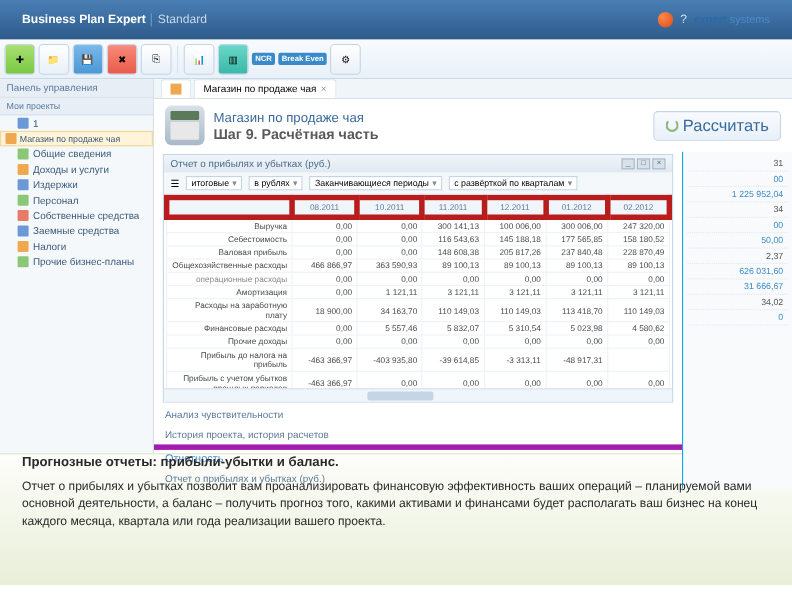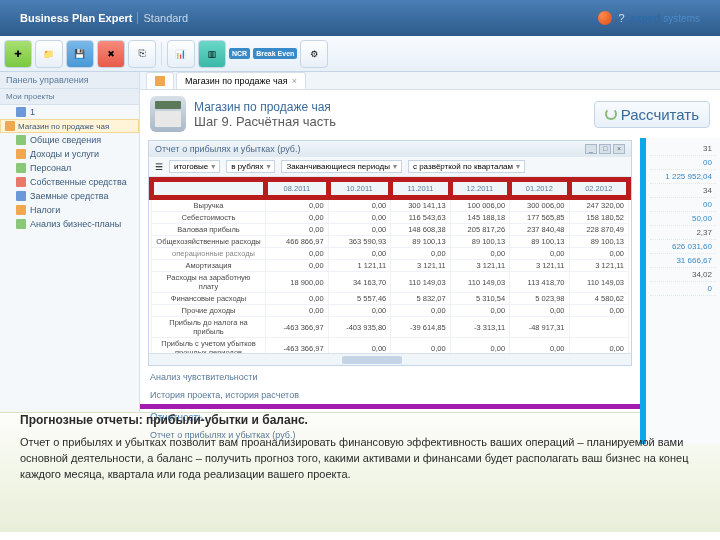--- a/index.html
+++ b/index.html
@@ -29,39 +29,39 @@
 .main{flex:1;display:flex;flex-direction:column;background:#fff}
 .tabbar{height:22px;background:#f0f5fa;display:flex;align-items:flex-end;padding-left:6px;gap:2px;border-bottom:1px solid #d5e0ea}
 .tab{background:#fff;border:1px solid #d5e0ea;border-bottom:none;padding:3px 8px;font-size:9px;border-radius:3px 3px 0 0;display:flex;align-items:center;gap:4px}
 .tab .home{width:10px;height:10px;background:#f0a850}
 .tab .x{color:#999;cursor:pointer}
 .stephead{display:flex;align-items:center;padding:6px 10px;gap:8px}
 .calc{width:36px;height:36px;background:linear-gradient(#d8e0e8,#a8b8c8);border-radius:6px;display:flex;flex-direction:column;align-items:center;justify-content:center}
 .calc .scr{width:26px;height:8px;background:#5a7a5a;border-radius:1px;margin-bottom:2px}
 .calc .keys{width:26px;height:16px;background:#e8e8e8;border-radius:1px}
 .steptxt h2{font-size:12px;color:#3a6a9a;font-weight:normal}
-.steptxt h3{font-size:13px;color:#5a5a5a;font-weight:normal}
+.steptxt h3{font-size:13px;color:#5a5a5a;font-weight:bold}
 .recalc{margin-left:auto;background:linear-gradient(#f8fbff,#e8f0f8);border:1px solid #c5d5e5;padding:4px 10px;border-radius:4px;display:flex;align-items:center;gap:4px;cursor:pointer;font-size:15px;color:#3a6a9a}
 .rgear{width:12px;height:12px;border-radius:50%;border:2px solid #8ab878;border-top-color:transparent}
 .rptframe{margin:2px 8px;border:1px solid #c5d5e5}
 .rpttitle{background:linear-gradient(#f0f5fa,#e0e8f0);padding:3px 6px;display:flex;align-items:center;font-size:9px;color:#4a6a8a}
 .rpttitle .winbtns{margin-left:auto;display:flex;gap:2px}
 .winb{width:12px;height:10px;background:#d8e0e8;border:1px solid #a8b8c8;font-size:7px;text-align:center;cursor:pointer}
 .rptbar{background:#f5f8fb;padding:3px 6px;display:flex;gap:6px;align-items:center;border-bottom:1px solid #e0e8f0}
 .sel{border:1px solid #c5d5e5;background:#fff;padding:1px 4px;font-size:8px;display:flex;align-items:center;gap:3px}
 .sel .dd{color:#888}
 .tblwrap{height:176px;overflow:hidden;position:relative}
 table{width:100%;border-collapse:collapse;font-size:8px}
 th{background:#f0f5fa;border:5px solid #b91c1c;padding:2px 4px;color:#5a7a9a;font-weight:normal;text-align:center;font-size:7.5px}
 td{border:1px solid #eef2f6;padding:1px 4px;color:#4a4a4a;text-align:right;font-size:7.5px}
-td:first-child{text-align:center;width:114px}
+td:first-child{text-align:right;width:114px}
 tr.ind td:first-child{padding-left:14px;color:#888}
 .scrollb{height:12px;background:#f0f5fa;border-top:1px solid #d5e0ea;position:relative}
 .thumb{position:absolute;left:40%;width:60px;height:8px;top:2px;background:#c5d5e5;border-radius:2px}
-.rside{width:80px;background:#f8fafc;border-left:6px solid #0ea5e9;padding:4px;font-size:8px}
+.rside{width:100px;background:#f8fafc;border-left:1px solid #0ea5e9;padding:4px;font-size:8px}
 .rstat{display:flex;justify-content:flex-end;padding:2px 4px;color:#3a8ac8;border-bottom:1px dotted #e0e8f0}
 .rstat.dk{color:#555}
 .footlink{padding:4px 10px;font-size:9px;color:#5a7a9a}
 .sect{padding:3px 10px;color:#4a8ac8;font-size:10px;border-top:5px solid #a21caf}
 .callout{background:linear-gradient(#fdfdfa,#e8efd8);padding:0 20px;height:120px;border-top:1px solid #d8e0c8}
 .callout h4{font-size:12px;font-weight:bold;color:#2a2a2a;margin-bottom:8px}
 .callout p{font-size:11px;color:#2a2a2a;line-height:1.45}
 .explogo{color:#4a8ac8;font-size:10px}
 .explogo b{color:#2a6aa8}
 </style>
@@ -106,38 +106,42 @@
       </div>
     <div class="sbitem">
         <span class="ico gr"></span>
         <span>Общие сведения</span>
       </div>
     <div class="sbitem">
         <span class="ico or"></span>
         <span>Доходы и услуги</span>
       </div>
     <div class="sbitem">
+        <span class="ico bl"></span>
+        <span>Издержки</span>
+      </div>
+    <div class="sbitem">
         <span class="ico gr"></span>
         <span>Персонал</span>
       </div>
     <div class="sbitem">
         <span class="ico rd"></span>
         <span>Собственные средства</span>
       </div>
     <div class="sbitem">
         <span class="ico bl"></span>
         <span>Заемные средства</span>
       </div>
     <div class="sbitem">
         <span class="ico or"></span>
         <span>Налоги</span>
       </div>
     <div class="sbitem">
         <span class="ico gr"></span>
-        <span>Анализ бизнес-планы</span>
+        <span>Прочие бизнес-планы</span>
       </div>
   </div>
 
   <div class="main">
     <div class="tabbar">
       <div class="tab">
           <span class="home"></span>
         </div>
       <div class="tab">
           <span>Магазин по продаже чая</span>

